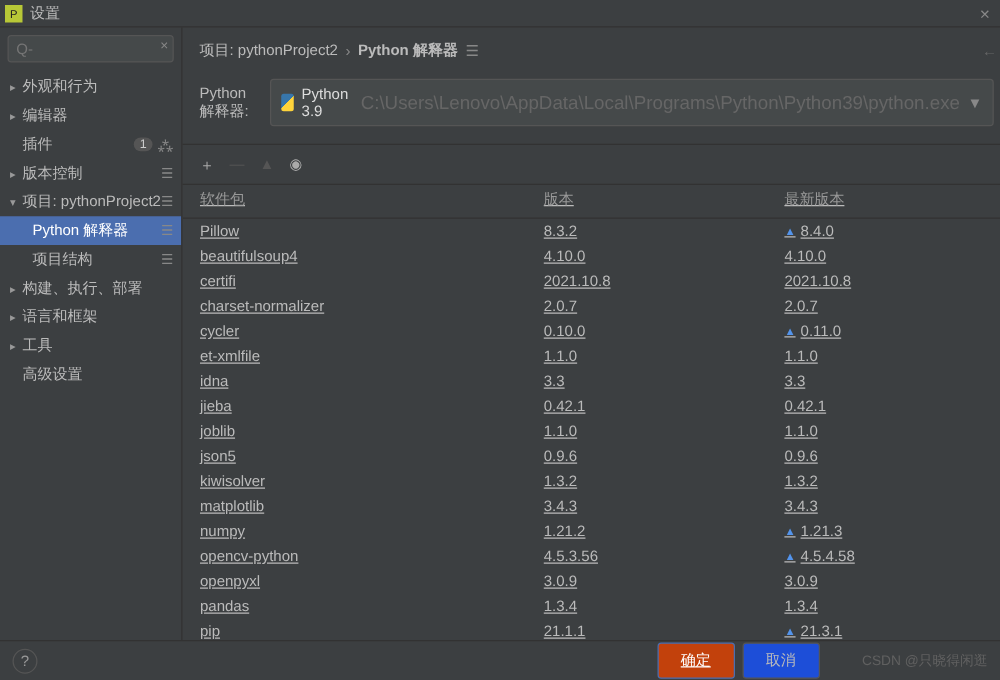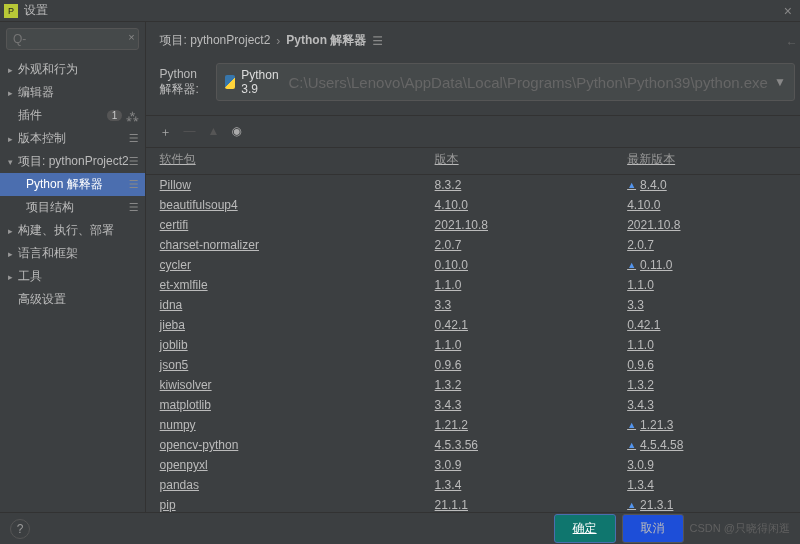--- a/index.html
+++ b/index.html
@@ -38,22 +38,22 @@
 .pkg-table { flex:1; overflow:auto;text-decoration:underline; }
 .pkg-head, .pkg-row { display:grid; grid-template-columns:1fr 0.7fr 0.7fr; padding:3px 14px; }
 .pkg-head { color:#999; border-bottom:1px solid #323232; padding-bottom:6px; }
 .pkg-row { color:#bbb; }
 .latest { display:flex; align-items:center; gap:4px; }
 .latest .up { color:#5394ec; font-size:9px; }
 .footer { height:32px; border-top:1px solid #323232; display:flex; align-items:center; padding:0 10px; gap:6px; }
 .footer .help { width:20px; height:20px; border:1px solid #555; border-radius:50%; display:flex; align-items:center; justify-content:center; color:#999; cursor:pointer; }
 .footer .spacer { flex:1; }
 .btn { padding:5px 18px; border-radius:3px; border:1px solid #555; background:#1d4ed8; color:#bbb; cursor:pointer; font-size:12px; }
-.btn.primary { background:#0f766e; border-color:#4b6eaf; color:#fff;text-decoration:underline; }
-.watermark { color:#606060; font-size:11px; }
+.btn.primary { background:#c2410c; border-color:#4b6eaf; color:#fff;text-decoration:underline; }
+.watermark { color:#606060; font-size:11px;margin-left:28px; }
 </style>
 </head>
 <body>
 
 <div class="titlebar">
   <div class="logo">P</div>
   <span>设置</span>
   <span class="close">×</span>
 </div>
 

